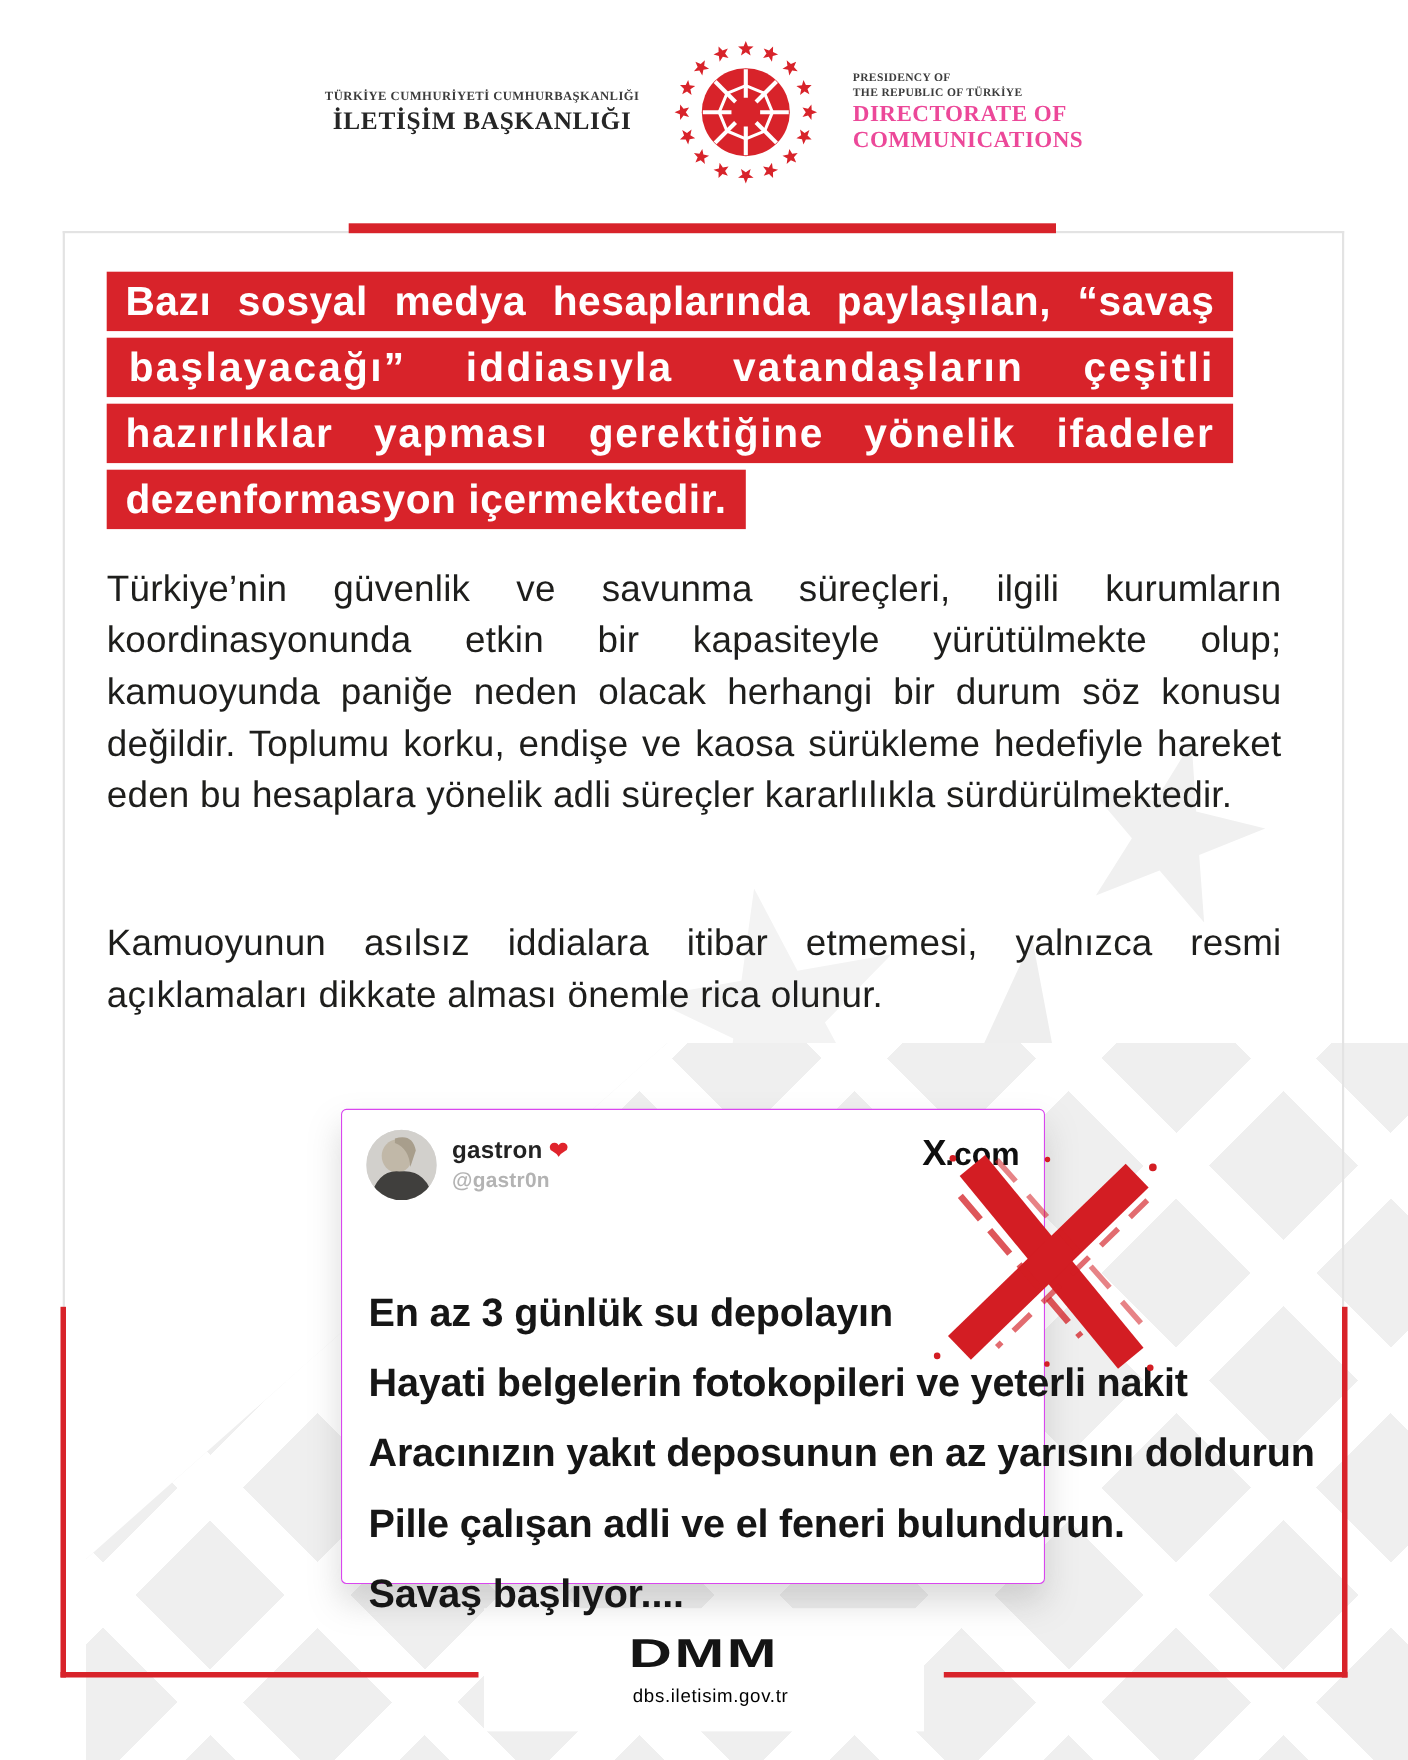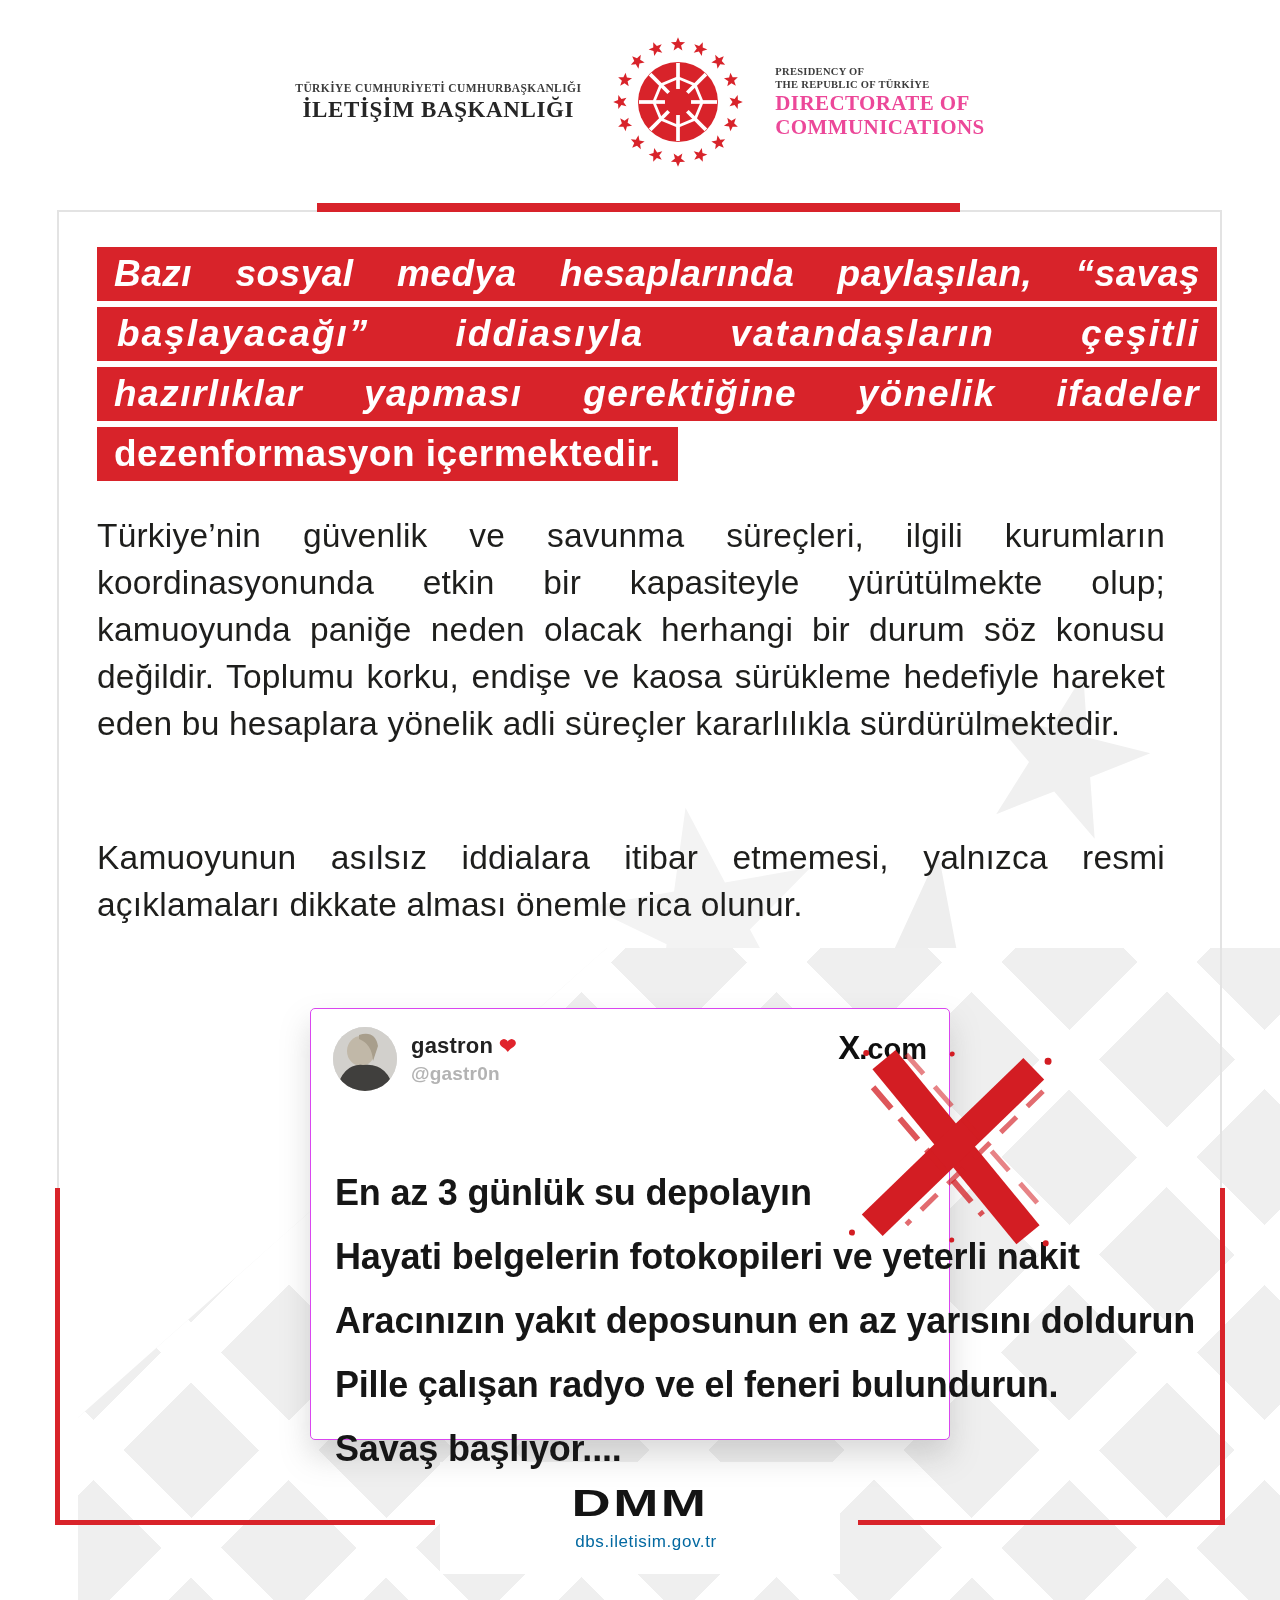--- a/index.html
+++ b/index.html
@@ -35,21 +35,21 @@
   .fr-top{left:317px; top:203px; width:643px; height:9px;}
   .fr-left{left:55px; top:1188px; width:5px; height:337px;}
   .fr-right{left:1220px; top:1188px; width:5px; height:337px;}
   .fr-bl{left:55px; top:1520px; width:380px; height:5px;}
   .fr-br{left:858px; top:1520px; width:367px; height:5px;}
 
   
   .headline{position:absolute; left:97px; top:247px; z-index:3;}
   .hl-line{background:#d8232a; color:#ffffff; font-weight:bold; font-size:37px; line-height:54px;
     padding:0 17px; margin-bottom:6px; box-sizing:border-box; white-space:nowrap;}
-  .hl-full{width:1120px; text-align:justify; text-align-last:justify;font-style:italic;}
+  .hl-full{width:1024px; text-align:justify; text-align-last:justify;}
   .hl-ls1{letter-spacing:.5px;} .hl-ls2{letter-spacing:2px;padding-left:20px;} .hl-ls3{letter-spacing:1.5px;}
   .hl-last{display:inline-block; letter-spacing:.5px;}
 
   
   .par{position:absolute; left:97px; width:1068px; color:#1e1e1c; font-size:33.5px; line-height:47px;
     text-align:justify; text-align-last:left; letter-spacing:.2px; z-index:3; margin:0;}
   .par1{top:512px;} .par2{top:834px;}
 
   
   .tweet-card{position:absolute; left:310px; top:1008px; width:640px; height:432px; background:#ffffff;
@@ -65,21 +65,21 @@
   .tw-com{font-weight:bold; font-size:29px;}
   .tweet-lines{position:absolute; left:24px; top:147px; right:24px;}
   .tweet-line{font-weight:bold; font-size:36px; line-height:28px; color:#161616; margin-bottom:36px; letter-spacing:-.2px; white-space:nowrap;margin-top:23px;}
 
   .brush-x{position:absolute; left:845px; top:1046px; width:212px; height:202px; z-index:5; transform:rotate(2deg);}
 
   
   .footer-mask{position:absolute; left:440px; top:1462px; width:400px; height:112px; background:#ffffff; z-index:2;}
   .footer{position:absolute; left:0; top:1476px; width:100%; text-align:center; z-index:3;}
   .dmm{display:inline-block; font-weight:bold; font-size:46px; color:#141414; letter-spacing:2px; transform:scale(1.18,.8);}
-  .site-url{margin-top:2px; font-size:17px; color:#0369a1; letter-spacing:.6px;padding-left:12px;}
+  .site-url{margin-top:2px; font-size:17px; color:#000000; letter-spacing:.6px;padding-left:12px;}
 </style>
 </head>
 <body>
 
 <div class="page">
 
   <div class="wm wm-star wm-star1"></div>
   <div class="wm wm-star wm-star2"></div>
   <div class="wm wm-star wm-star3"></div>
   <div class="wm wm-lattice"></div>
@@ -169,21 +169,21 @@
       </div>
     </div>
     <div class="tw-brand">
       <span class="tw-x">X</span>
         <span class="tw-com">.com</span>
     </div>
     <div class="tweet-lines">
       <div class="tweet-line">En az 3 günlük su depolayın</div>
       <div class="tweet-line">Hayati belgelerin fotokopileri ve yeterli nakit</div>
       <div class="tweet-line">Aracınızın yakıt deposunun en az yarısını doldurun</div>
-      <div class="tweet-line">Pille çalışan radyo ve el feneri bulundurun.</div>
+      <div class="tweet-line">Pille çalışan adli ve el feneri bulundurun.</div>
       <div class="tweet-line">Savaş başlıyor....</div>
     </div>
   </div>
 
   <svg class="brush-x" viewBox="0 0 212 202">
     <g stroke="#d31d23" stroke-linecap="butt" fill="none">
       <path d="M36 16 L186 186" stroke-width="30"></path>
       <path d="M186 20 L30 182" stroke-width="30"></path>
       <path d="M26 44 L140 168" stroke-width="6" opacity=".75" stroke-dasharray="28 13"></path>
       <path d="M196 42 L64 180" stroke-width="5" opacity=".65" stroke-dasharray="22 15"></path>

